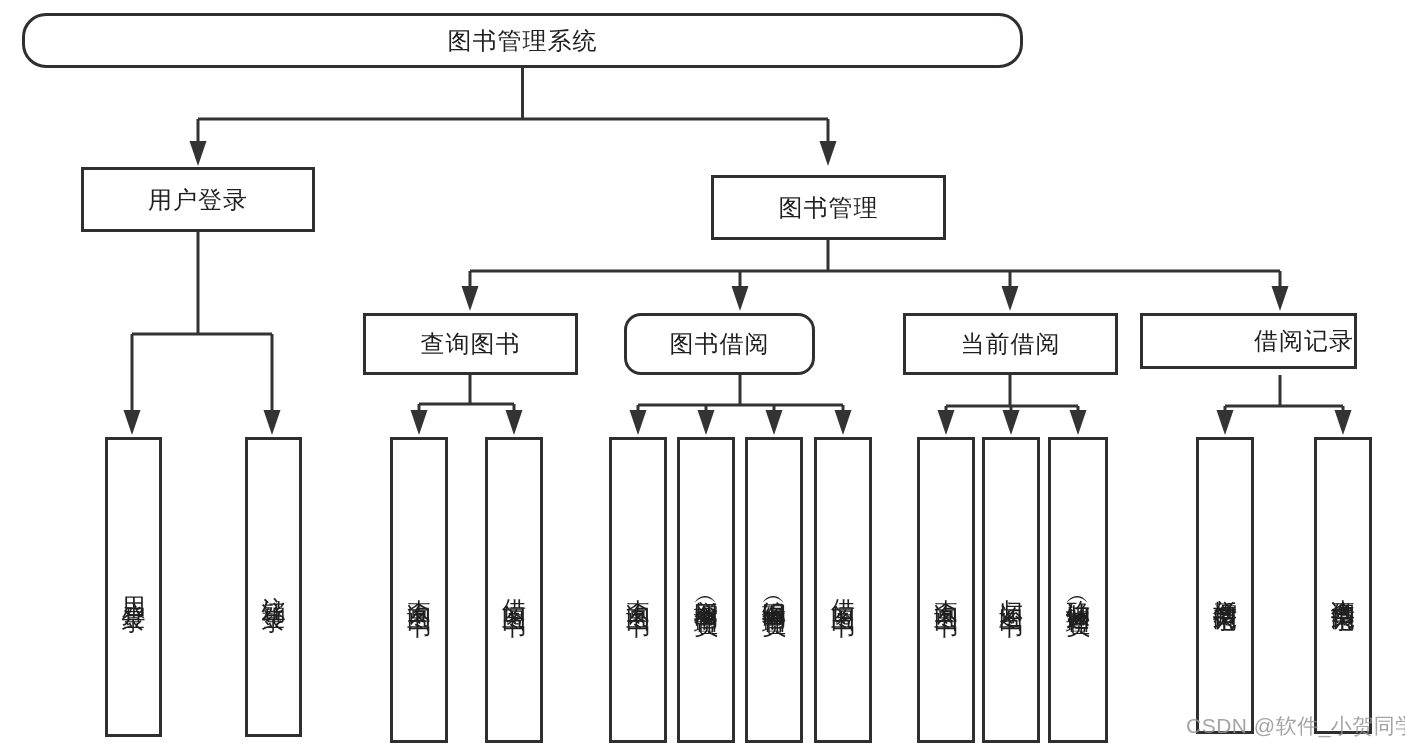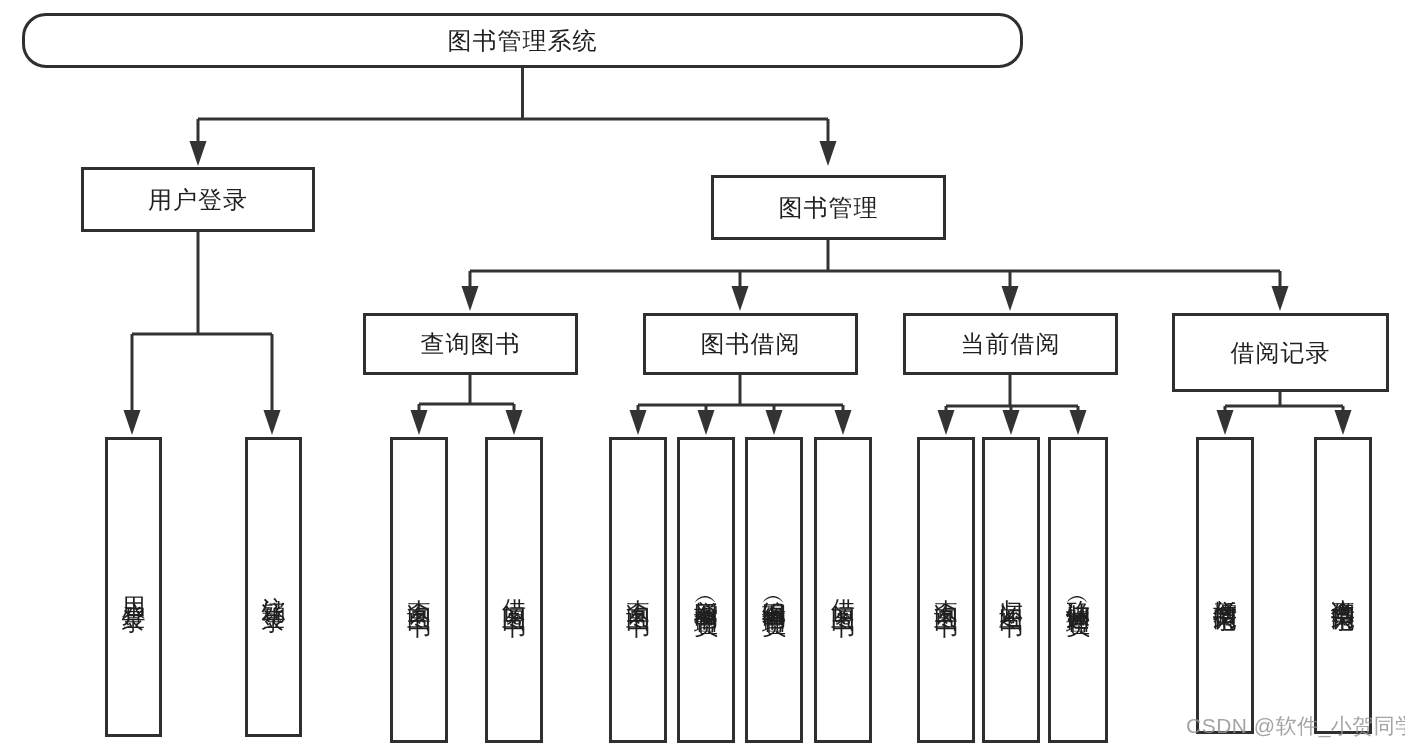--- a/index.html
+++ b/index.html
@@ -40,23 +40,23 @@
     letter-spacing: 5px;
     font-size: 24px;
     line-height: 1;
   }
   .col .lbl.long { letter-spacing: 2px; }
   
   #n-root  { left: 22px;  top: 13px;  width: 1001px; height: 55px; border-radius: 24px; }
   #n-user  { left: 81px;  top: 167px; width: 234px;  height: 65px; }
   #n-book  { left: 711px; top: 167px; width: 235px;  height: 65px; margin-top: 8px; }
   #n-rec   { left: 363px; top: 313px; width: 215px;  height: 62px; }
-  #n-bor   { left: 643px; top: 313px; width: 215px;  height: 62px; }
+  #n-bor   { left: 624px; top: 313px; width: 191px;  height: 62px; border-radius: 17px; }
   #n-cur   { left: 903px; top: 313px; width: 215px;  height: 62px; text-align: center; }
-  #n-log   { left: 1172px; top: 313px; width: 217px; height: 79px; }
+  #n-log   { left: 1140px; top: 313px; width: 217px; height: 56px; justify-content: flex-end; }
   
   #c1  { left: 105px;  top: 437px; width: 57px; height: 300px; }
   #c2  { left: 245px;  top: 437px; width: 57px; height: 300px; }
   #c3  { left: 390px;  top: 437px; width: 58px; height: 306px; }
   #c4  { left: 485px;  top: 437px; width: 58px; height: 306px; }
   #c5  { left: 609px;  top: 437px; width: 58px; height: 306px; }
   #c6  { left: 677px;  top: 437px; width: 58px; height: 306px; }
   #c7  { left: 745px;  top: 437px; width: 58px; height: 306px; }
   #c8  { left: 814px;  top: 437px; width: 58px; height: 306px; }
   #c9  { left: 917px;  top: 437px; width: 58px; height: 306px; }

